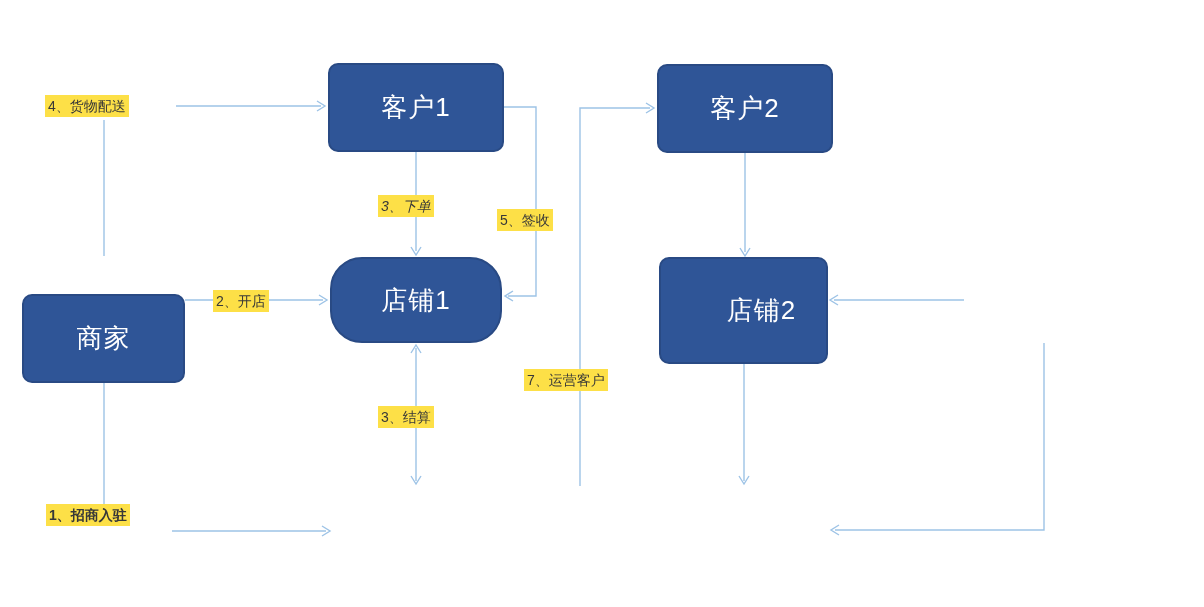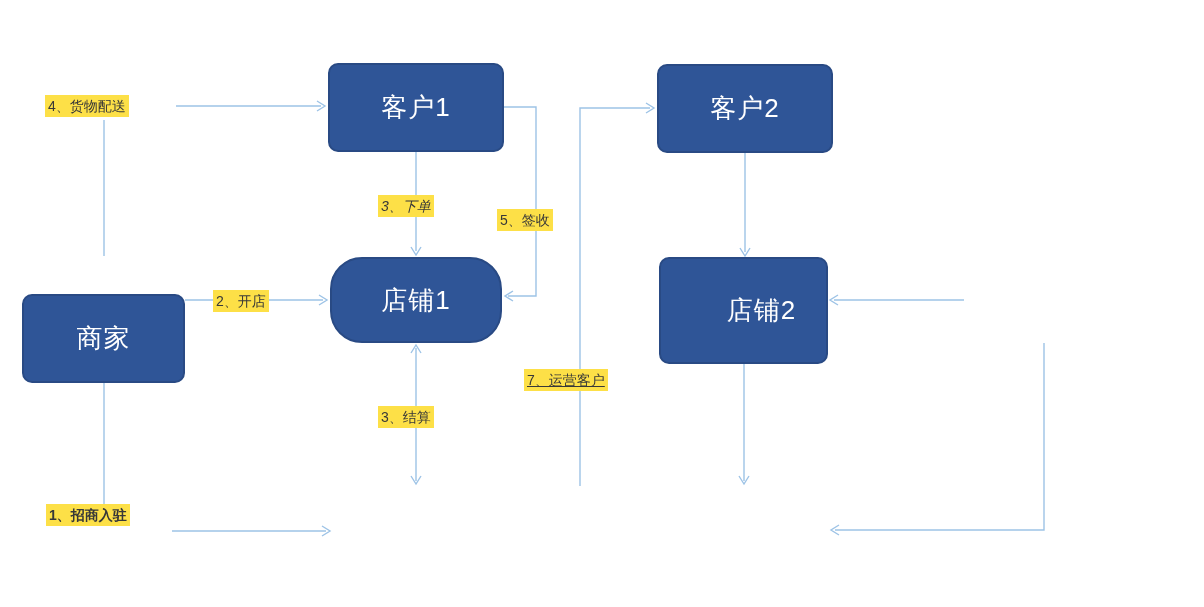--- a/index.html
+++ b/index.html
@@ -40,21 +40,21 @@
   .n-shop2{left:659px;top:257px;width:169px;height:107px;padding-left:36px;}
   .n-merchant2{left:964px;top:257px;width:159px;height:86px;}
   .n-platform{left:332px;top:486px;width:496px;height:88px;font-size:27px;}
   
   .l-onboarding{left:46px;top:504px;font-weight:bold;}
   .l-open-shop{left:213px;top:290px;text-align:right;}
   .l-place-order{left:378px;top:195px;font-style:italic;}
   .l-goods-delivery{left:45px;top:95px;}
   .l-sign-receipt{left:497px;top:201px;margin-top:8px;}
   .l-settlement{left:378px;top:406px;}
-  .l-operate-customer{left:524px;top:369px;text-decoration:underline;}
+  .l-operate-customer{left:524px;top:369px;}
 </style>
 </head>
 <body>
 
 <div class="canvas">
 
   <svg class="connector-layer" width="1204" height="607" viewBox="0 0 1204 607" xmlns="http://www.w3.org/2000/svg">
 
     <path d="M104,345 L104,512"></path>
     <path d="M172,531 L326,531"></path>

